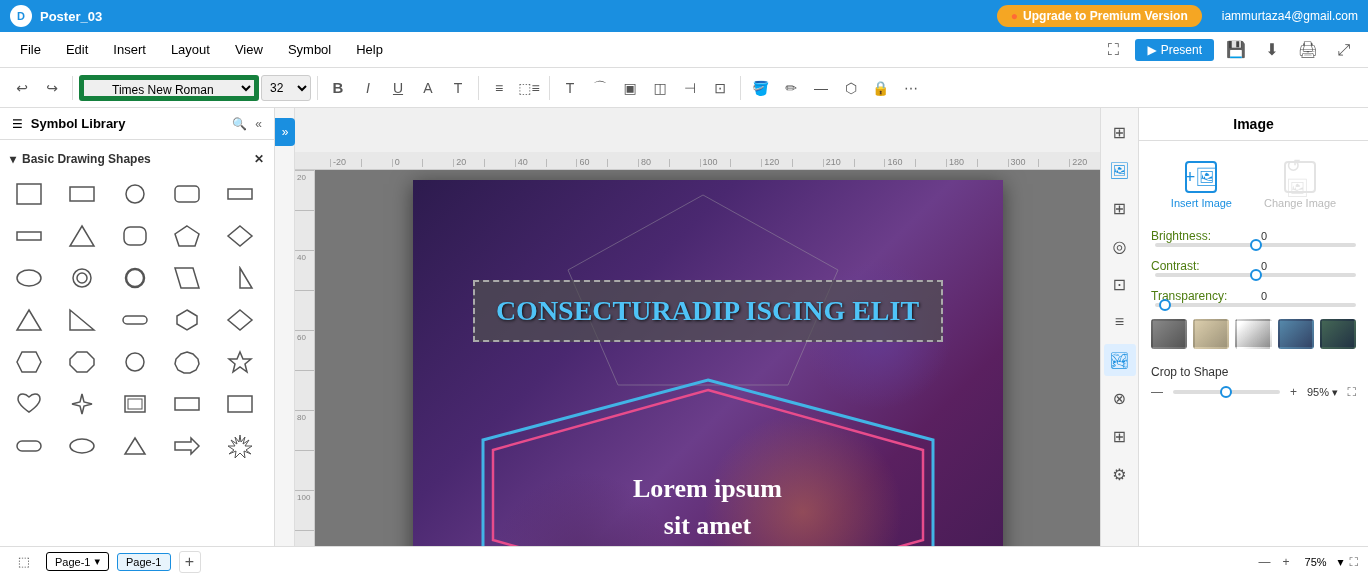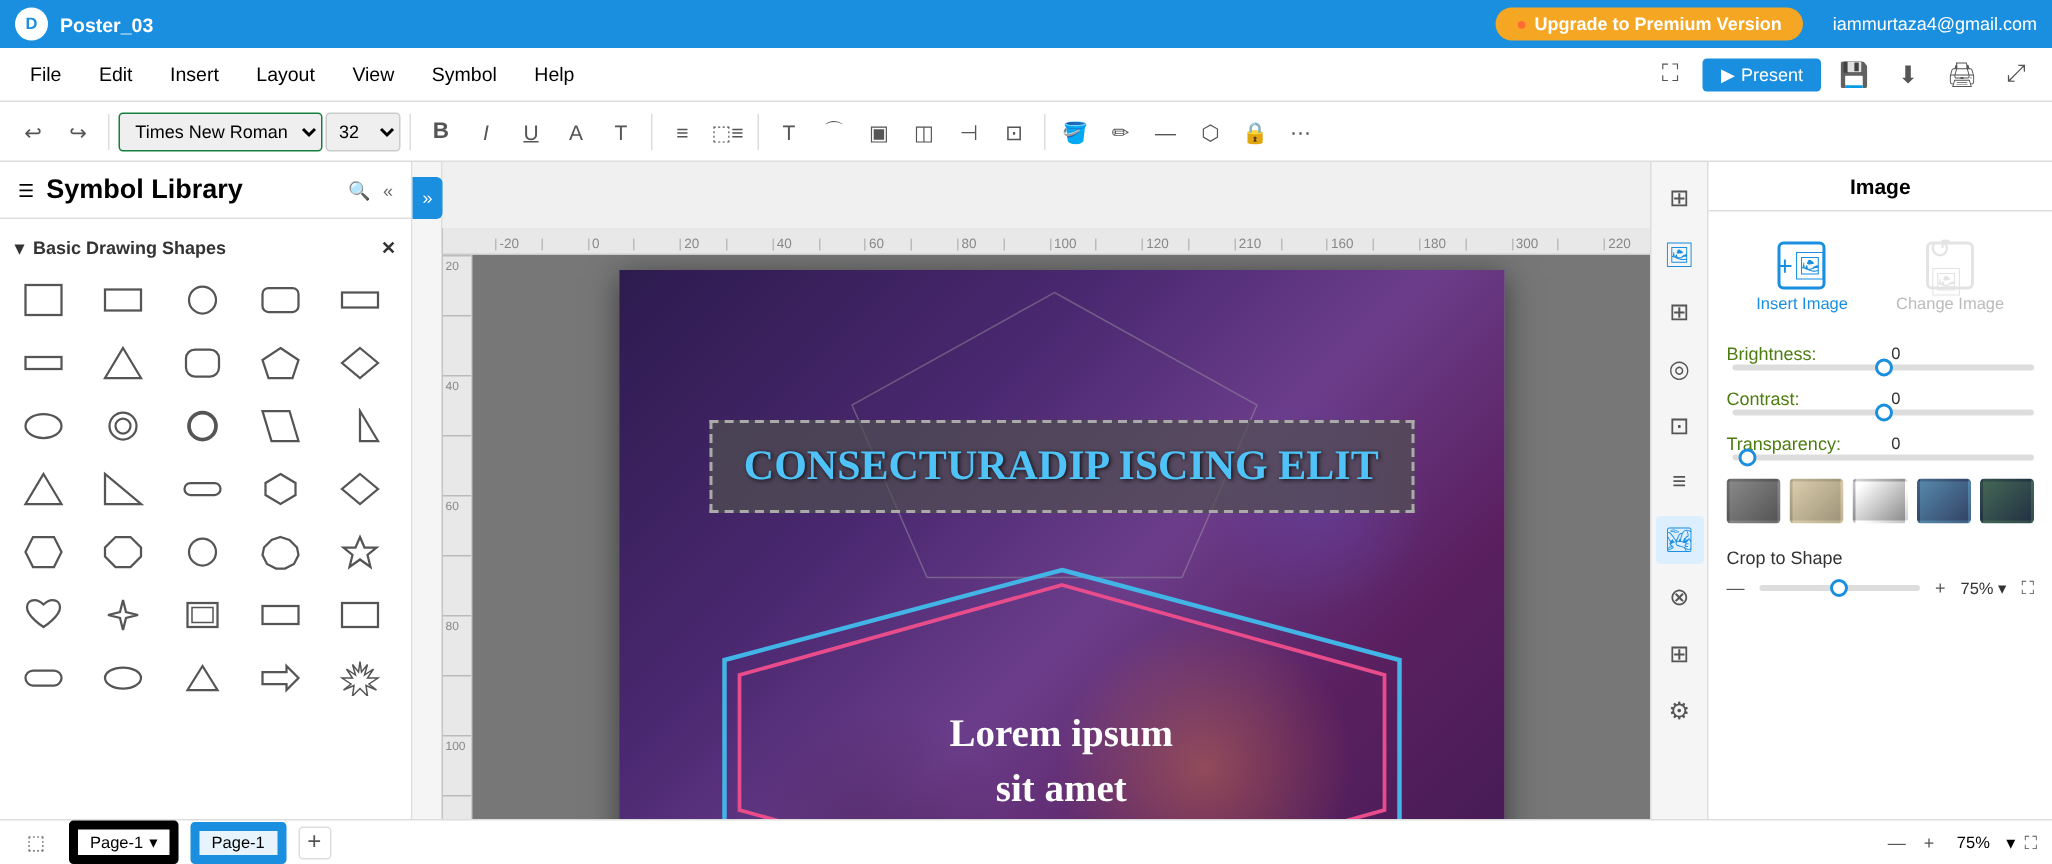--- a/index.html
+++ b/index.html
@@ -97,27 +97,26 @@
       width: 28px; height: 28px;
       display: flex; align-items: center; justify-content: center;
       cursor: pointer;
       border-radius: 3px;
       color: #555;
       font-size: 14px;
       border: none;
       background: none;
     }
     .font-select {
-      border: 1px solid #15803d;
-      border-radius: 3px;
-      padding: 2px 6px;
+      border: 5px solid #15803d;
+      border-radius: 3px;
+      padding: 2px 24px;
       font-size: 12px;
       height: 26px;
       min-width: 130px;
-      text-align: center;
     }
     .font-size-select {
       border: 1px solid #ccc;
       border-radius: 3px;
       padding: 2px 4px;
       font-size: 12px;
       height: 26px;
       width: 50px;
     }
     .tb-bold { font-weight: bold; font-size: 15px; }
@@ -139,21 +138,21 @@
       flex-direction: column;
       flex-shrink: 0;
     }
     .panel-header {
       display: flex;
       align-items: center;
       padding: 8px 12px;
       border-bottom: 1px solid #ddd;
       gap: 8px;
     }
-    .panel-title { font-weight: bold; font-size: 18px; flex: 1; }
+    .panel-title { font-weight: bold; font-size: 13px; flex: 1; }
     .panel-icons { display: flex; gap: 8px; color: #666; cursor: pointer; }
 
     .shapes-section {
       padding: 8px;
       flex: 1;
       overflow-y: auto;
     }
     .shapes-category {
       display: flex;
       align-items: center;
@@ -467,21 +466,21 @@
       align-items: center;
       padding: 0 10px;
       gap: 8px;
       flex-shrink: 0;
     }
     .page-thumb {
       display: flex;
       align-items: center;
       gap: 4px;
       padding: 2px 8px;
-      border: 6px solid #000000;
+      border: 1px solid #000000;
       border-radius: 3px;
       cursor: pointer;
       font-size: 11px;
     }
     .page-thumb.active { background: #e8f4fc; border-color: #1a8fe0; }
     .add-page-btn {
       width: 22px; height: 22px;
       display: flex; align-items: center; justify-content: center;
       cursor: pointer;
       font-size: 16px;
@@ -927,21 +926,21 @@
       </div>
 
       <div>
         <div class="crop-label">Crop to Shape</div>
         <div class="crop-slider-row" style="margin-top:6px;">
           <span class="crop-minus">—</span>
           <div class="prop-slider" style="flex:1;margin:0 4px;">
             <div class="prop-slider-thumb"></div>
           </div>
           <span class="crop-plus">+</span>
-          <span class="zoom-display" style="margin-left:4px;">75% ▾</span>
+          <span class="zoom-display" style="margin-left:4px;">95% ▾</span>
           <span class="fullscreen-btn" style="margin-left:4px;">⛶</span>
         </div>
       </div>
 
     </div>
   </div>
 
 </div>
 
 <div class="bottom-bar">

